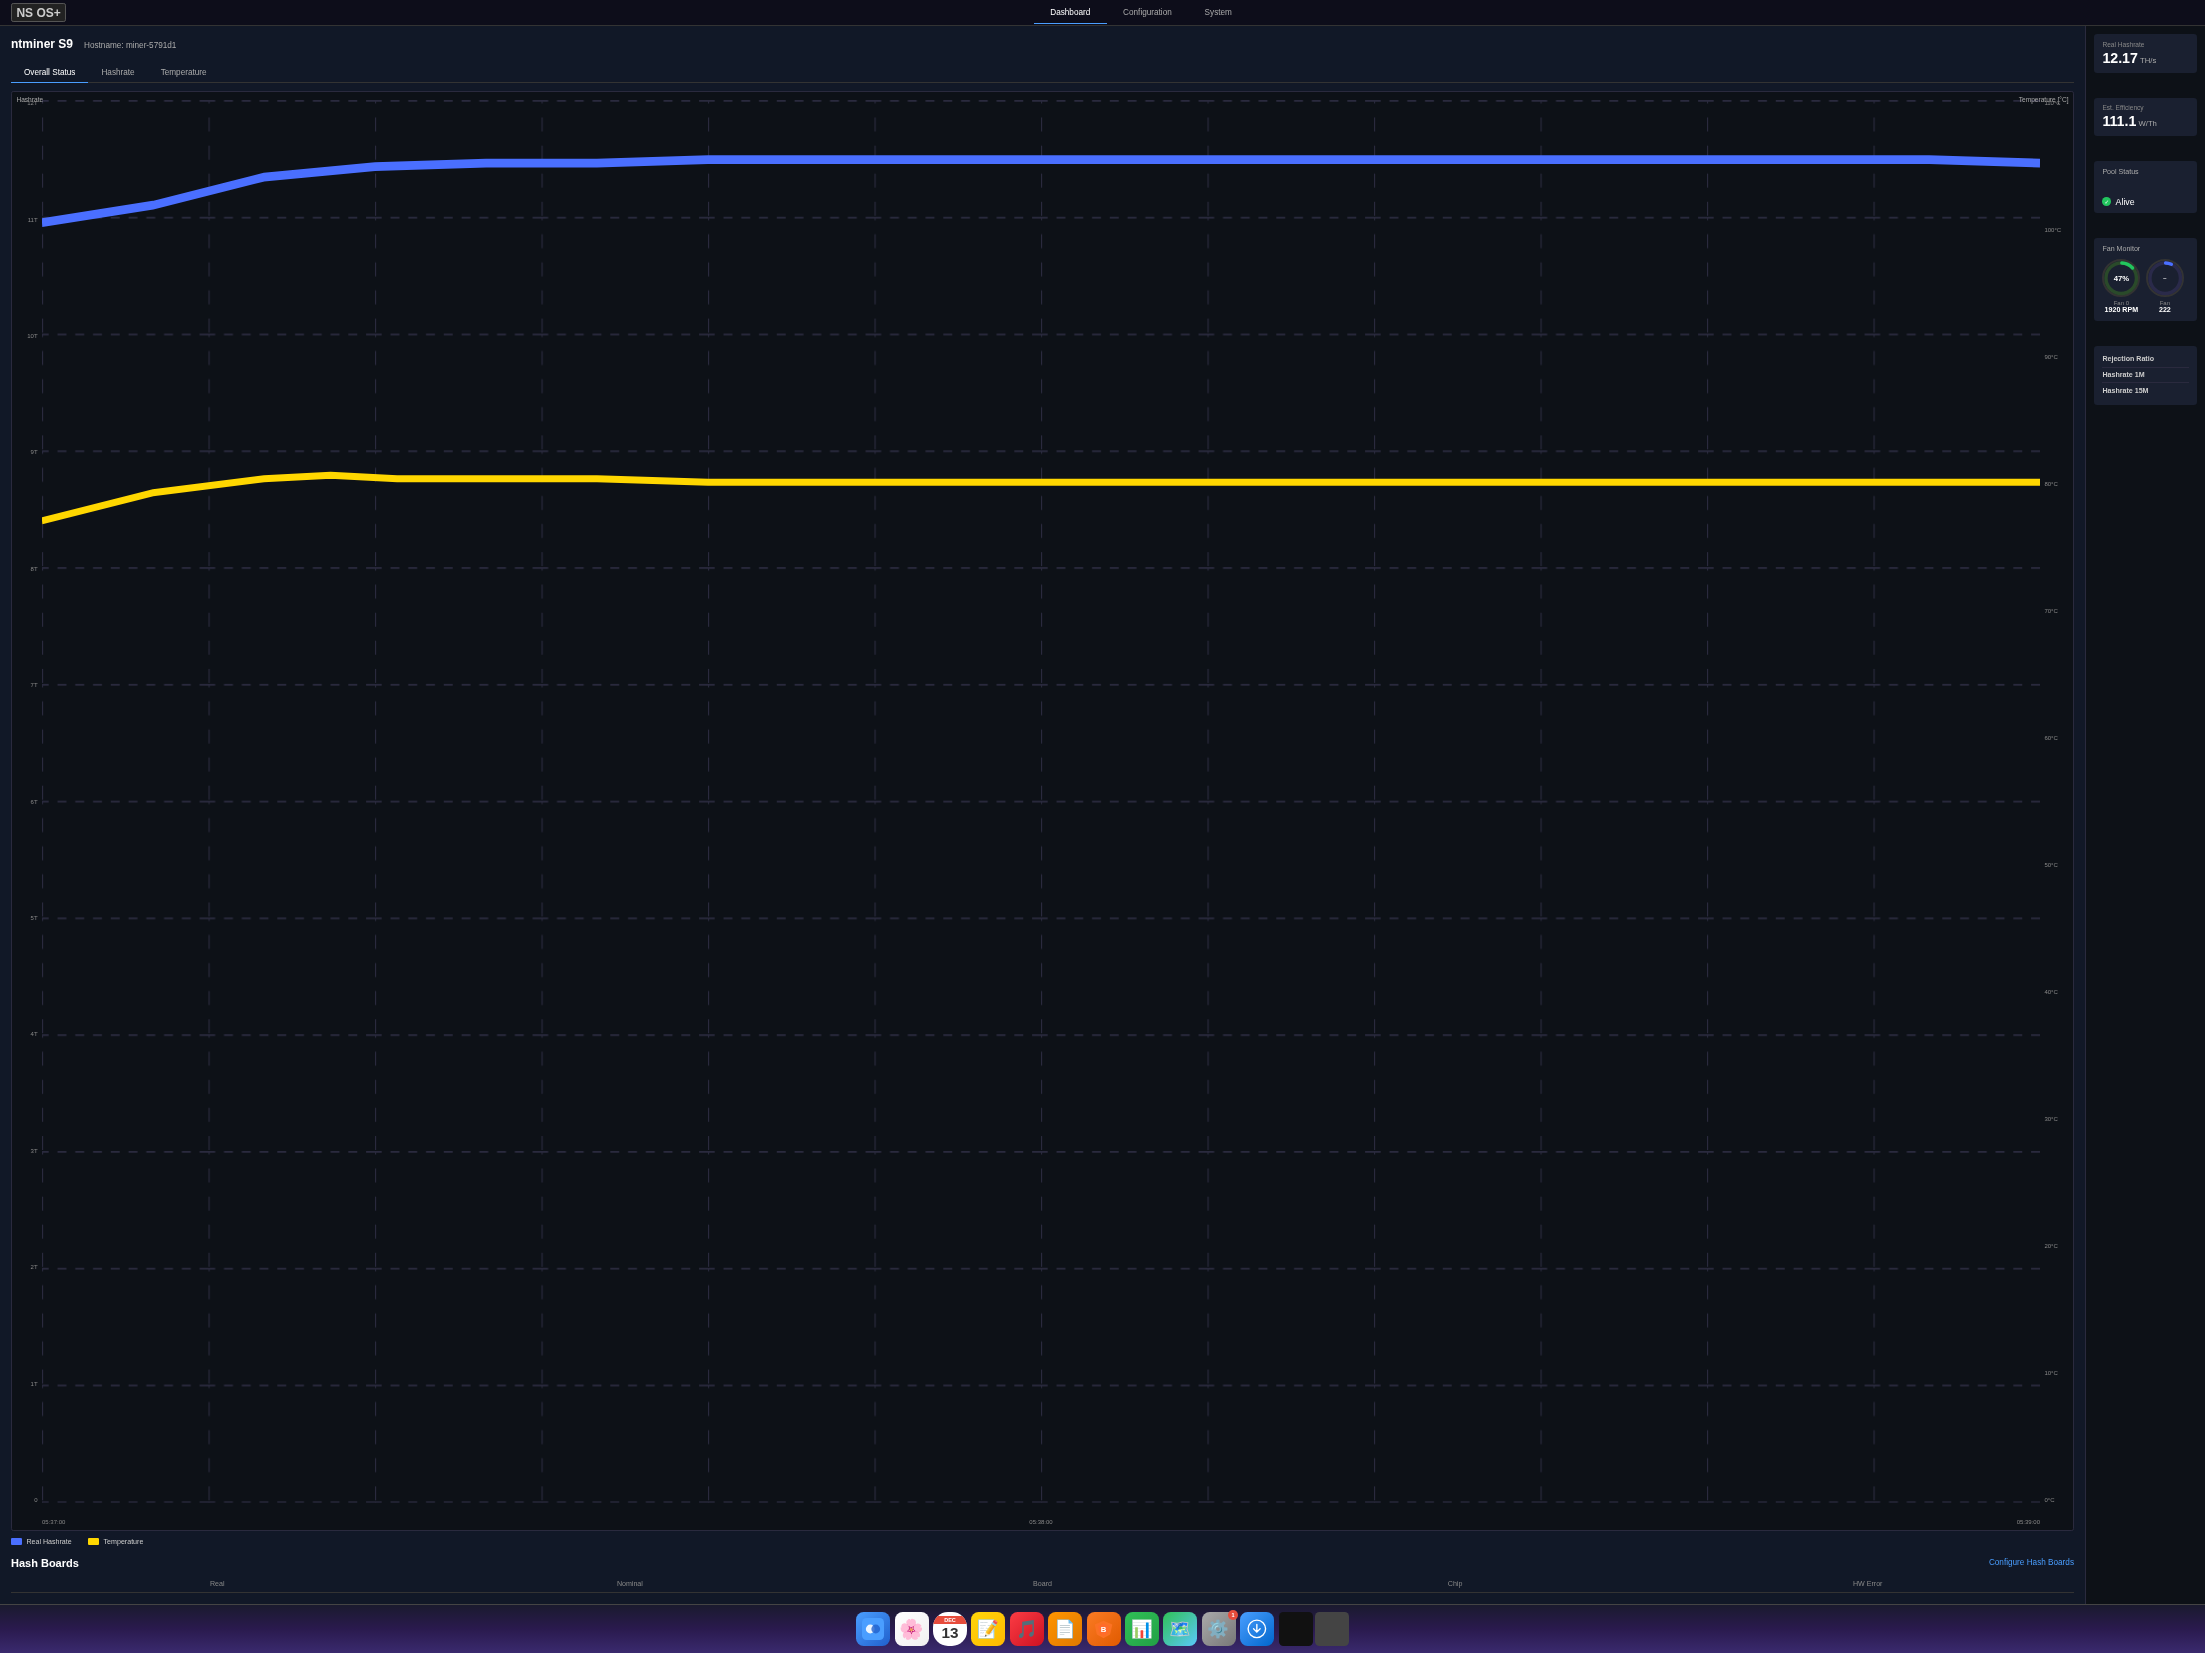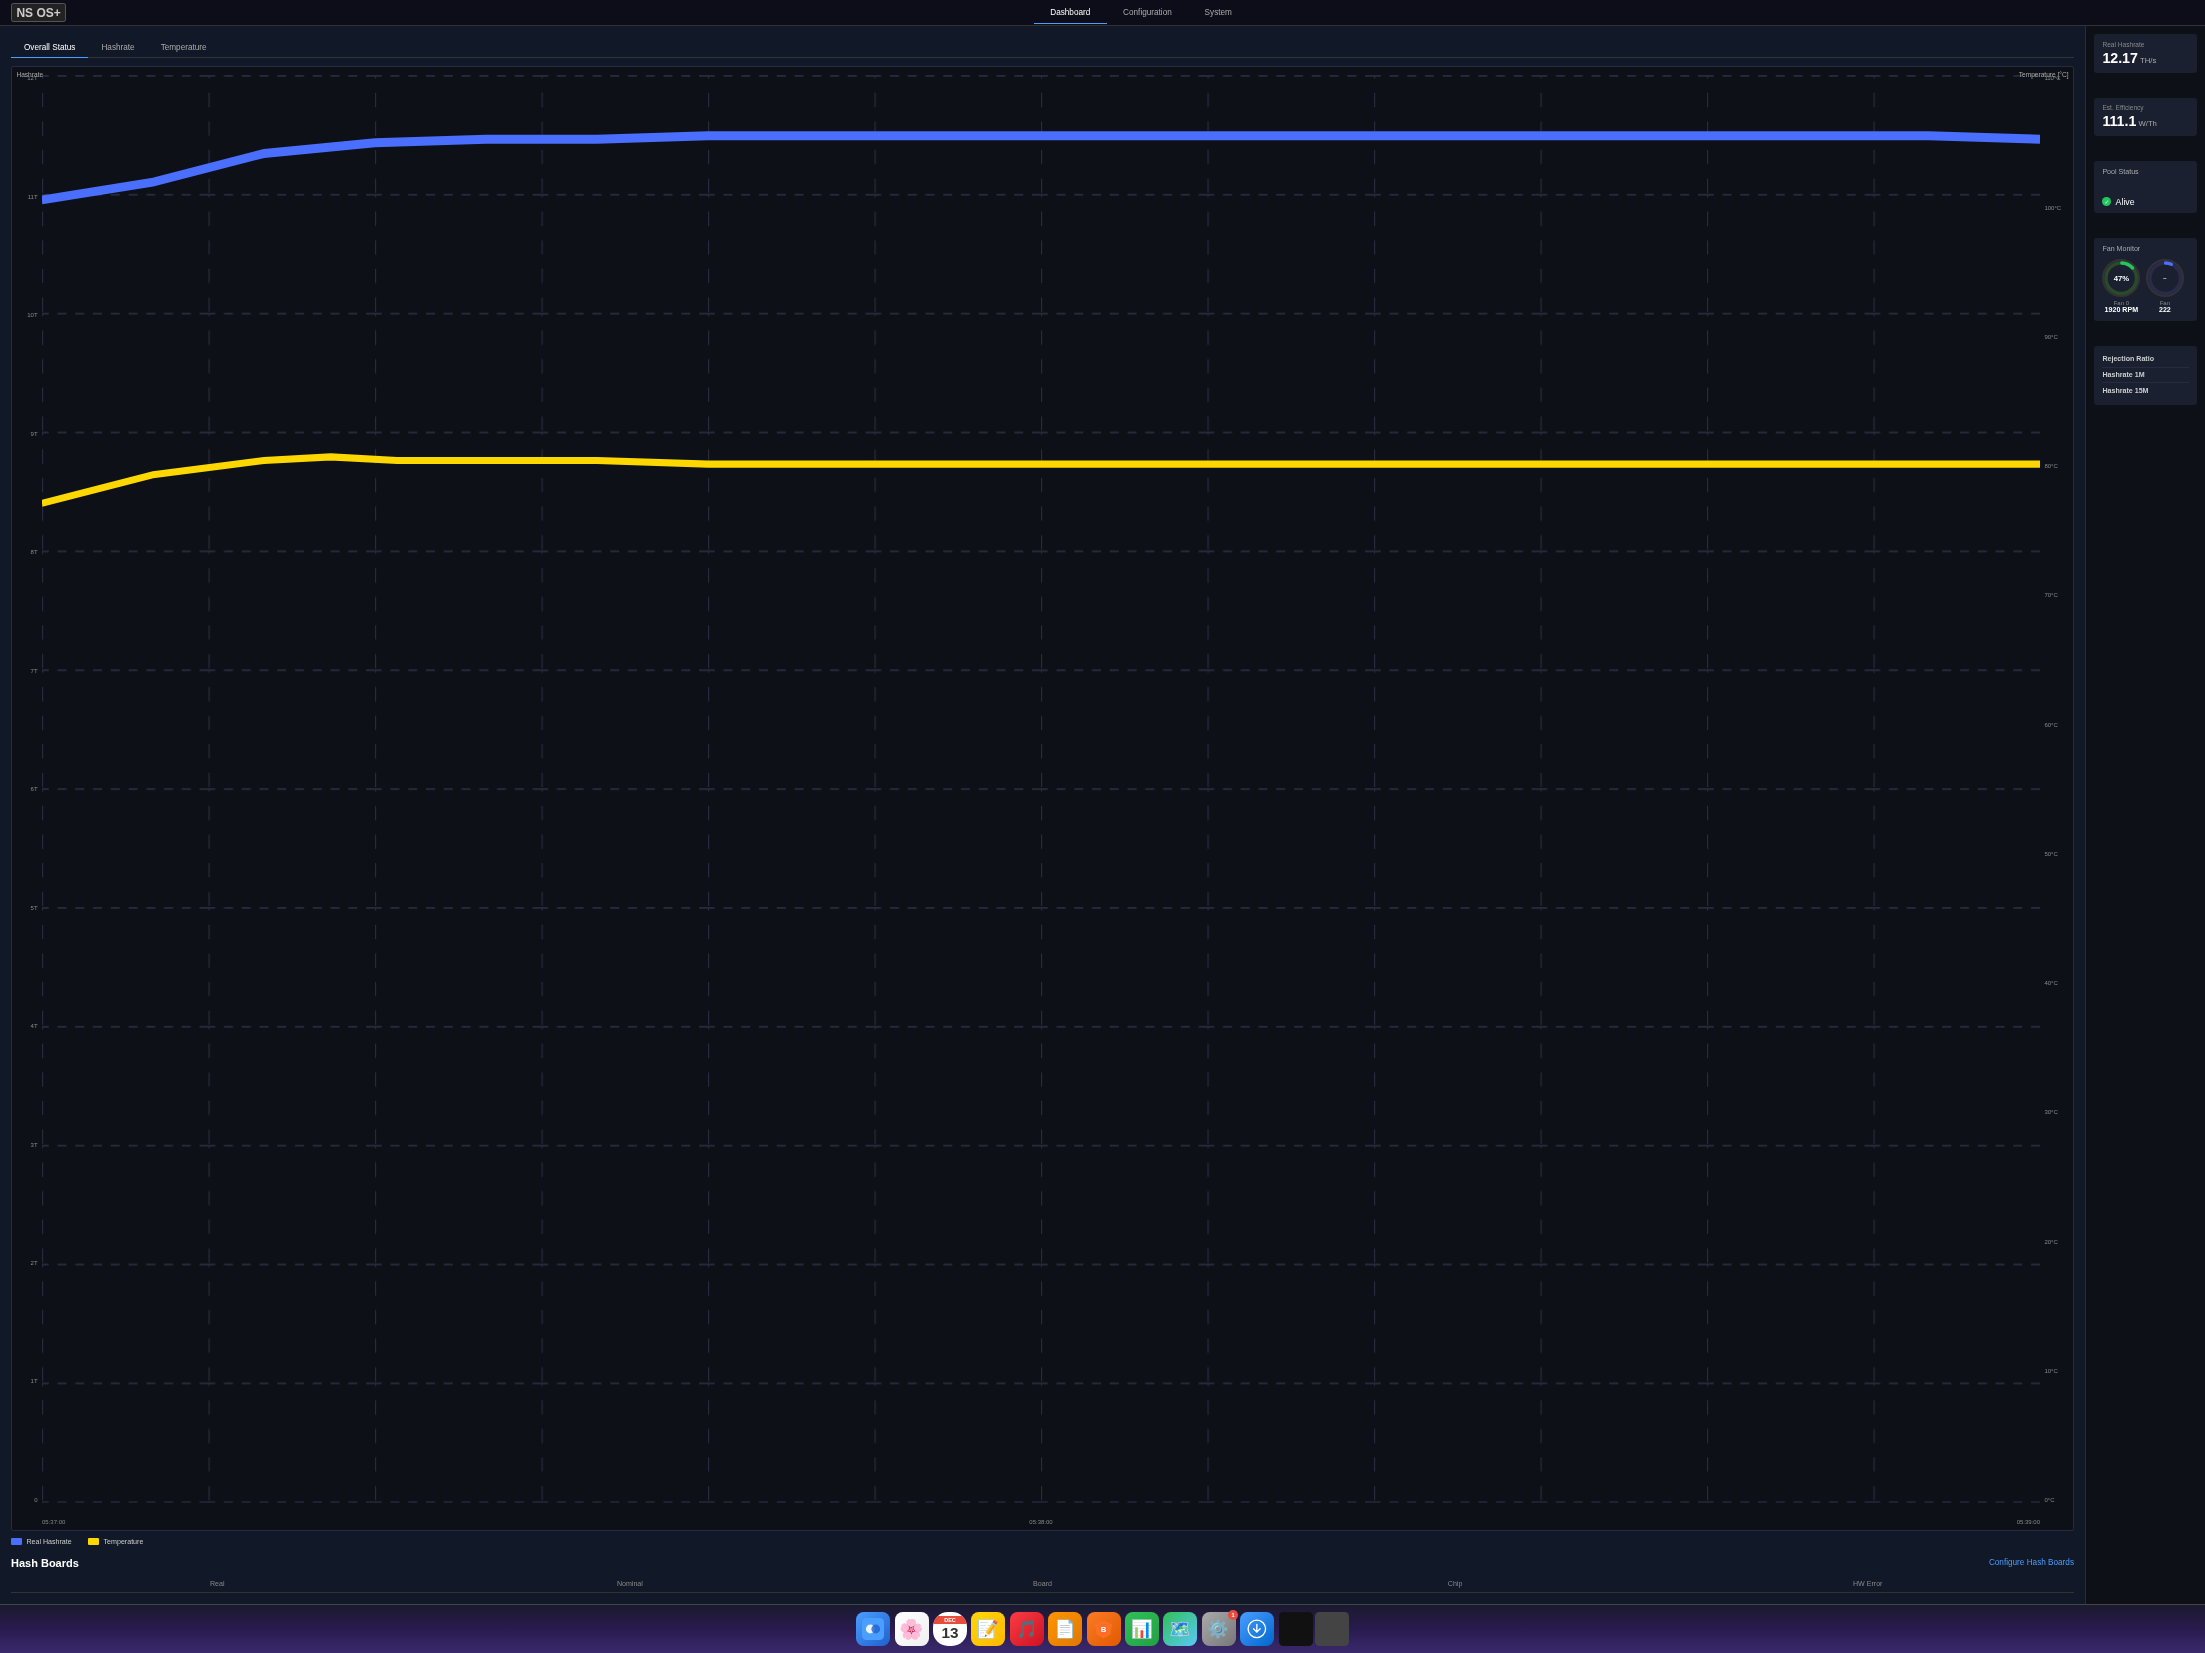--- a/index.html
+++ b/index.html
@@ -440,20 +440,24 @@
   <div class="nav-tabs">
     <div class="nav-tab active">Dashboard</div>
     <div class="nav-tab">Configuration</div>
     <div class="nav-tab">System</div>
   </div>
 </div>
 
 <div class="main-content">
 
   <div class="left-panel">
+    <div class="device-header">
+      <span class="device-name">ntminer S9</span>
+      <span class="device-hostname">Hostname: miner-5791d1</span>
+    </div>
 
     <div class="panel-tabs">
       <div class="panel-tab active">Overall Status</div>
       <div class="panel-tab">Hashrate</div>
       <div class="panel-tab">Temperature</div>
     </div>
 
     <div class="chart-container">
       <span class="chart-axis-label-left">Hashrate</span>
       <span class="chart-axis-label-right">Temperature [°C]</span>

